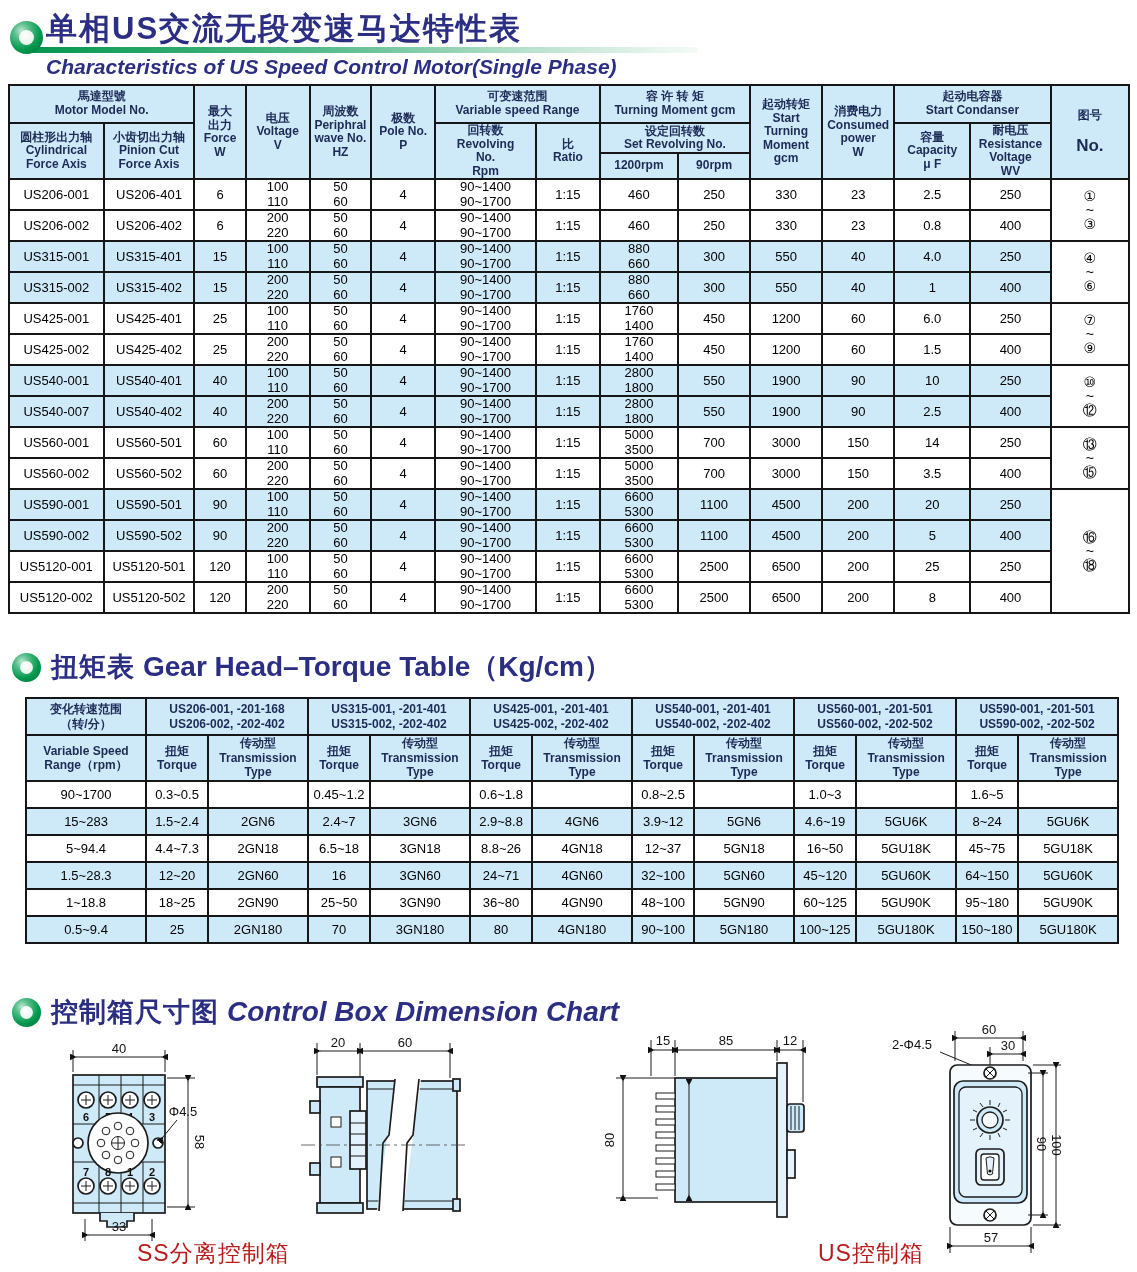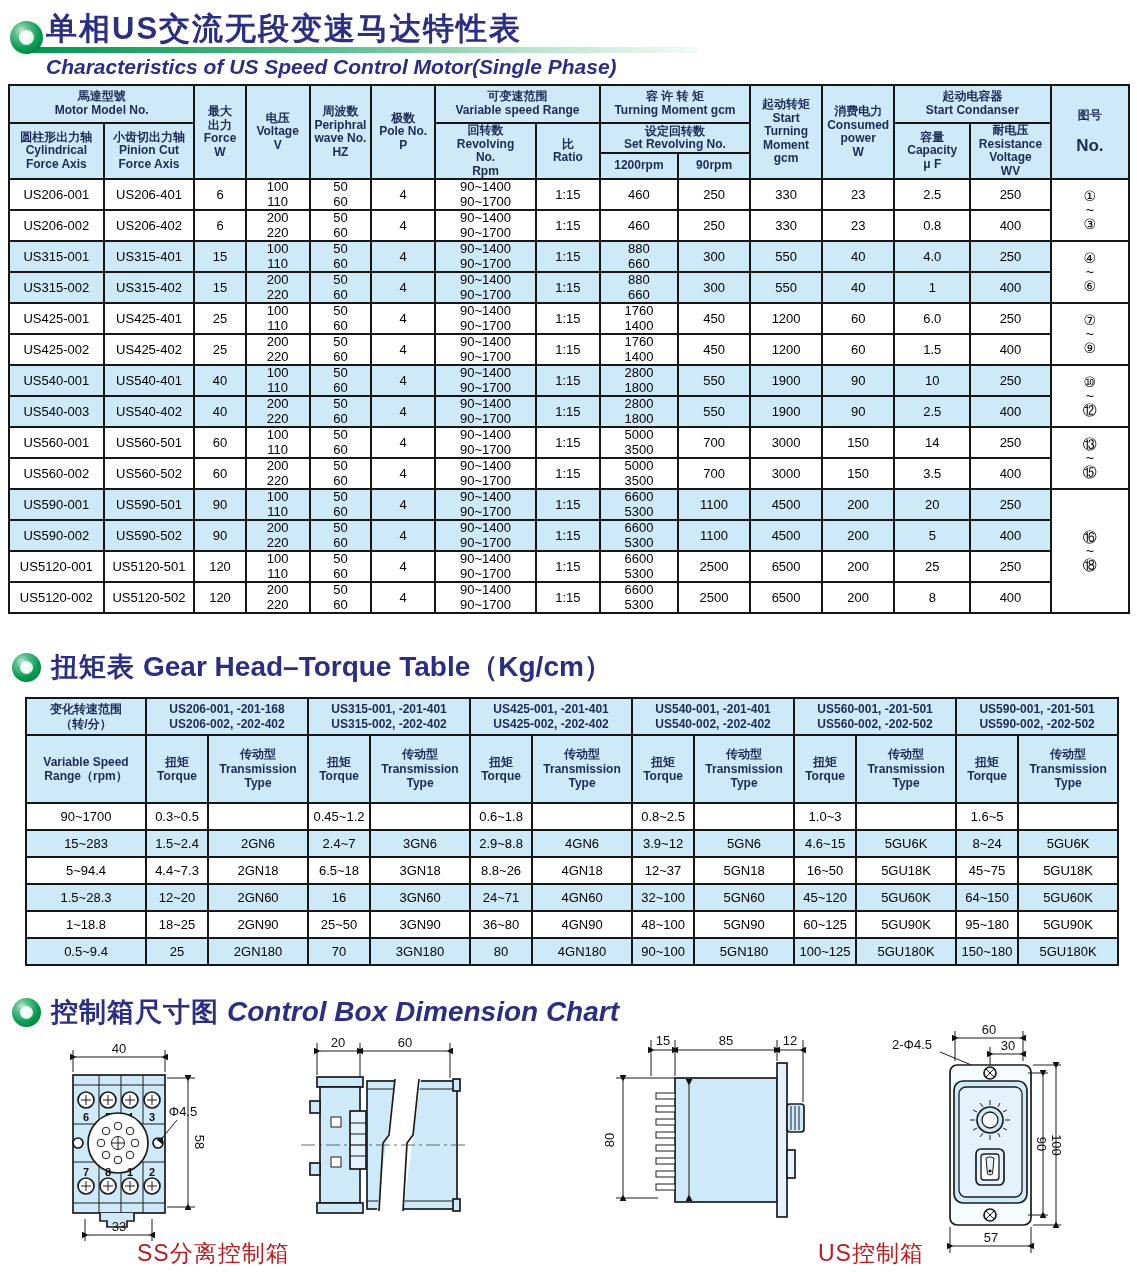--- a/index.html
+++ b/index.html
@@ -37,21 +37,21 @@
   .t1 th{background:#cee9f8;color:#1c2a56;font-weight:bold;font-size:12px;line-height:1.13;}
   .t1 td{font-size:13px;line-height:1.1;color:#000;}
   .t1 thead tr:nth-child(1){height:38px;}
   .t1 thead tr:nth-child(2){height:30px;}
   .t1 thead tr:nth-child(3){height:26px;}
   .t1 tbody tr{height:31px;}
   .t2{left:25px;top:697px;width:1086px;}
   .t2 th{background:#cee9f8;color:#1c2a56;font-weight:bold;font-size:12px;line-height:1.2;}
   .t2 td{font-size:13px;color:#000;}
   .t2 thead tr:nth-child(1){height:37px;}
-  .t2 thead tr:nth-child(2){height:68px;}
+  .t2 thead tr:nth-child(2){height:46px;}
   .t2 tbody tr{height:27px;}
   tr.shade td{background:#cee9f8;}
   td.figcell, tr.shade td.figcell{background:#fff;font-size:14px;line-height:1.0;}
   .fig-en{font-size:17px;}
 
   
   .drawings{position:absolute;left:0;top:1020px;width:1137px;height:252px;}
   .dwg{position:absolute;}
   .dwg *{fill:none;stroke-linecap:butt;}
   .dwg .tk{stroke:#1c1c1c;stroke-width:1.7;}
@@ -310,21 +310,21 @@
           <td>550</td>
           <td>1900</td>
           <td>90</td>
           <td>10</td>
           <td>250</td>
           <td rowspan="2" class="figcell">⑩
 ~
 ⑫</td>
         </tr>
         <tr class="shade">
-          <td>US540-003</td>
+          <td>US540-007</td>
           <td>US540-402</td>
           <td>40</td>
           <td>200
 220</td>
           <td>50
 60</td>
           <td>4</td>
           <td>90~1400
 90~1700</td>
           <td>1:15</td>
@@ -558,21 +558,21 @@
         <tr class="shade">
           <td>15~283</td>
           <td>1.5~2.4</td>
           <td>2GN6</td>
           <td>2.4~7</td>
           <td>3GN6</td>
           <td>2.9~8.8</td>
           <td>4GN6</td>
           <td>3.9~12</td>
           <td>5GN6</td>
-          <td>4.6~15</td>
+          <td>4.6~19</td>
           <td>5GU6K</td>
           <td>8~24</td>
           <td>5GU6K</td>
         </tr>
         <tr>
           <td>5~94.4</td>
           <td>4.4~7.3</td>
           <td>2GN18</td>
           <td>6.5~18</td>
           <td>3GN18</td>

